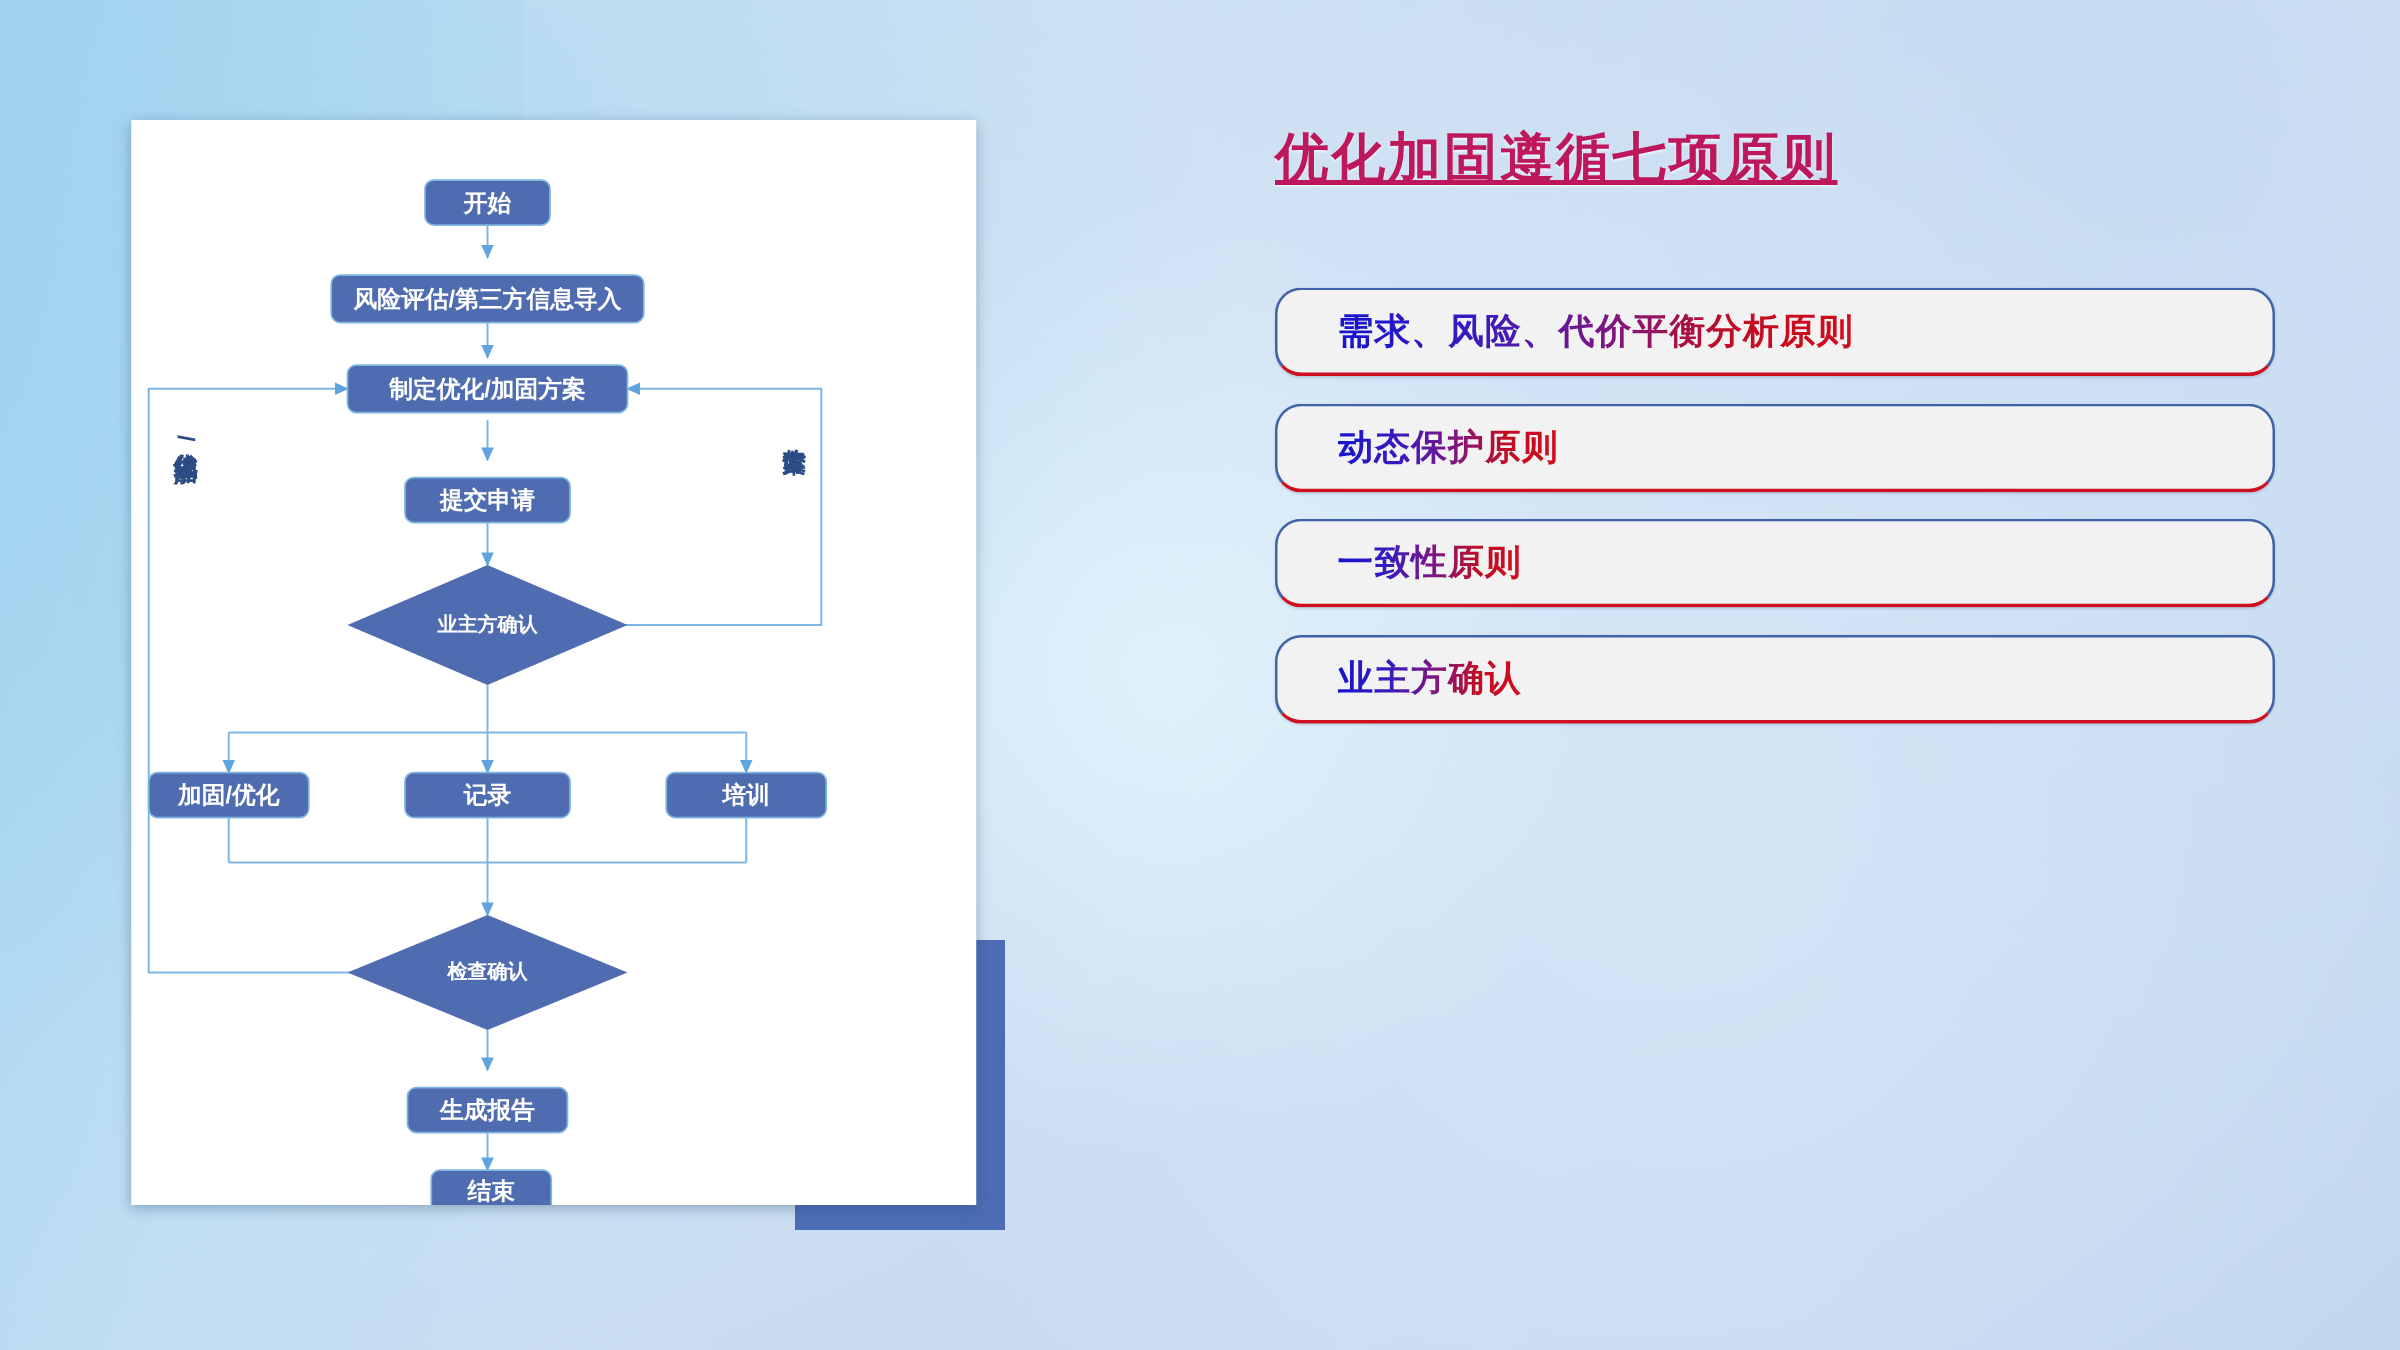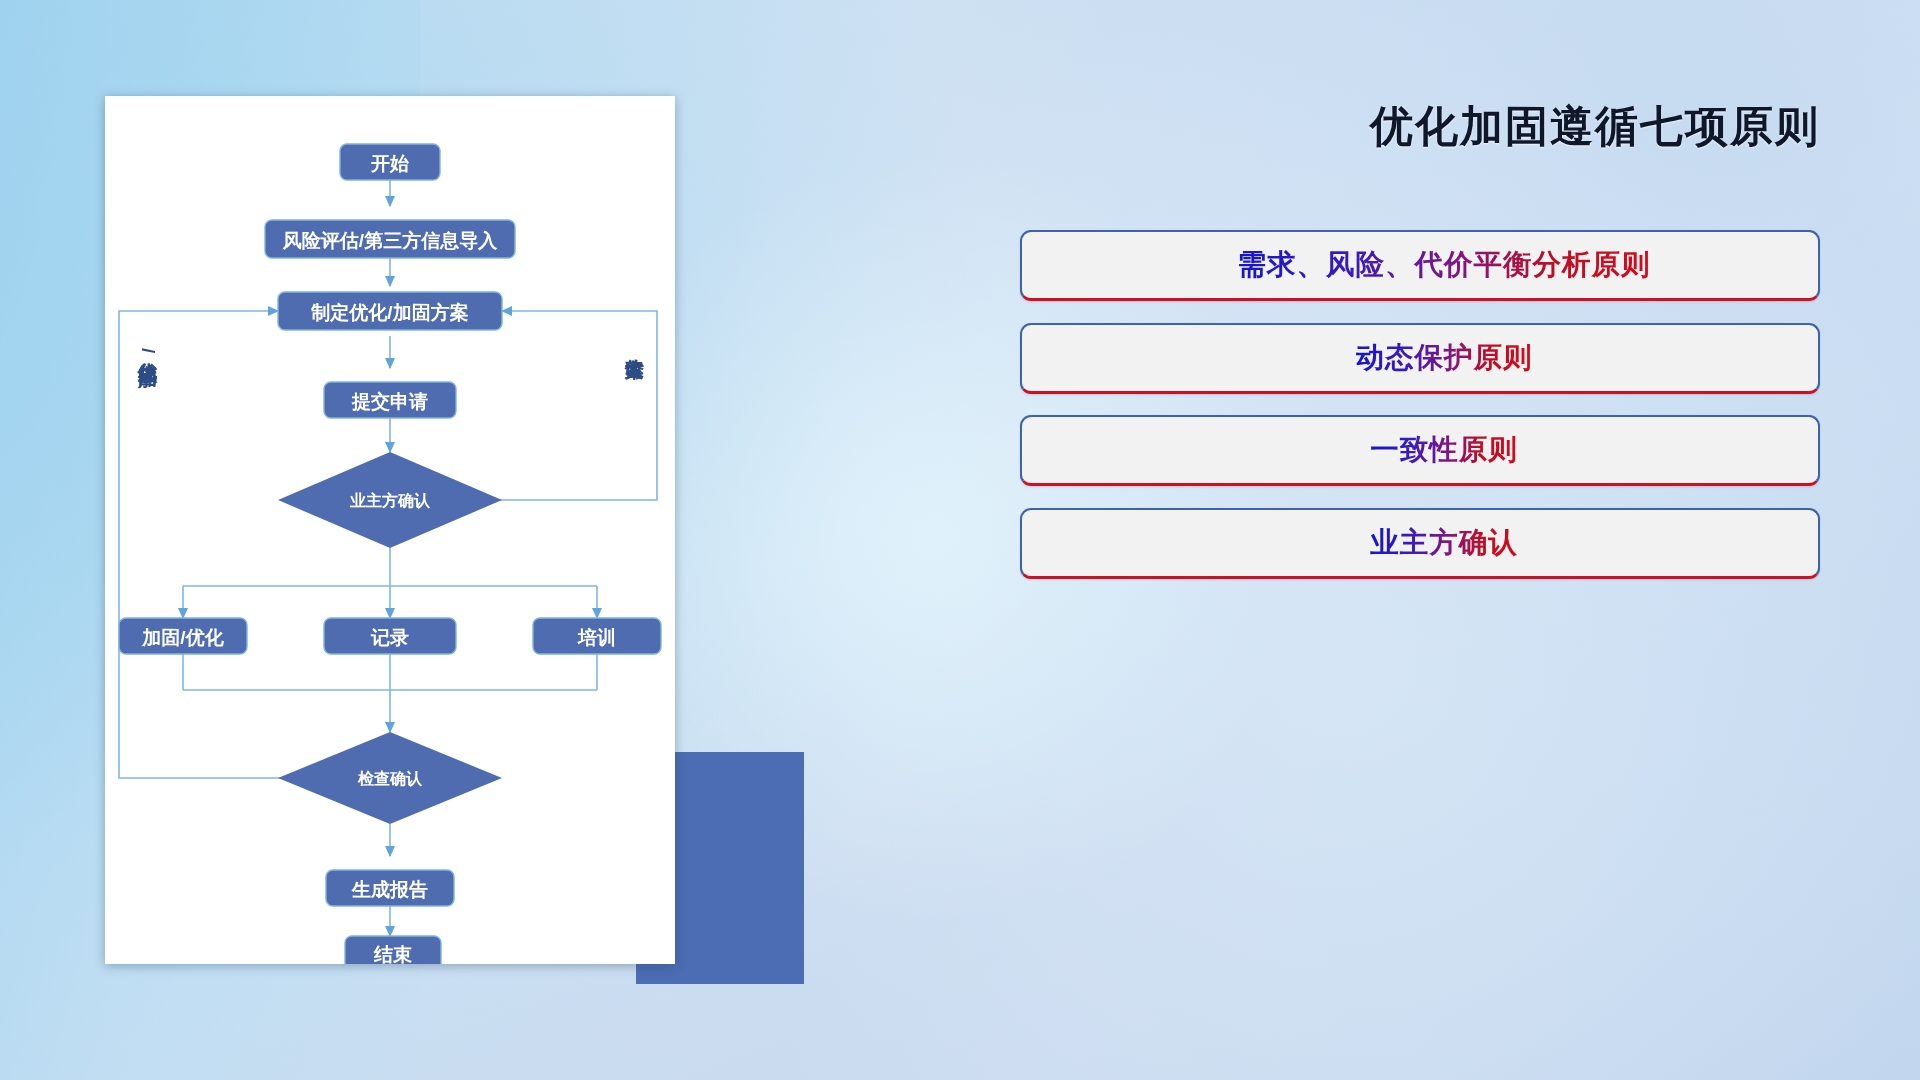--- a/index.html
+++ b/index.html
@@ -25,56 +25,57 @@
   #bg-glow{
     position:absolute;left:560px;top:150px;width:740px;height:780px;
     background:radial-gradient(ellipse at center, rgba(225,244,252,.85) 0%, rgba(225,244,252,.25) 45%, rgba(225,244,252,0) 70%);
   }
   
   #flow-deco{
     position:absolute;left:636px;top:752px;width:168px;height:232px;
     background:#4c6cb3;
   }
   #flow-card{
-    position:absolute;left:105px;top:96px;width:570px;height:868px;
+    position:absolute;left:105px;top:96px;width:676px;height:868px;
     background:#ffffff;
     box-shadow:0 2px 10px rgba(40,70,110,.38);
   }
   #flow-svg{position:absolute;left:0;top:0;}
 
   .nd-txt{
     fill:#ffffff;font-family:"Liberation Sans","DejaVu Sans",sans-serif;
     font-weight:bold;text-anchor:middle;dominant-baseline:central;
   }
   .edge-lbl{
     fill:#2c4c86;font-family:"Liberation Sans","DejaVu Sans",sans-serif;
     font-weight:bold;font-size:19px;
   }
 
   
   #right-panel{
     position:absolute;left:1020px;top:70px;width:800px;height:950px;
   }
   #panel-title{
-    width:100%;text-align:right;
-    font-size:43px;font-weight:bold;color:#0f172a;
+    width:100%;text-align:left;
+    font-size:43px;font-weight:bold;color:#be185d;
     letter-spacing:2px;margin:0;padding-top:28px;
     text-shadow:0 1px 2px rgba(255,255,255,.7);
+    text-decoration:underline;
   }
   #cards{
     position:absolute;left:0;top:160px;width:800px;
     display:flex;flex-direction:column;gap:21.5px;
   }
   .p-card{
-    position:relative;height:66px;border-radius:11px;
+    position:relative;height:66px;border-radius:21px;
     background:#f2f2f2;
     border:2px solid #3f62a8;
     border-bottom-color:#cf1020;
     border-bottom-width:3px;
-    display:flex;align-items:center;justify-content:center;
+    display:flex;align-items:center;
     box-shadow:0 1px 2px rgba(90,110,150,.25);
     padding-left:48px;
   }
   .p-card-txt{
     font-size:28.5px;font-weight:bold;letter-spacing:1px;
     background:linear-gradient(90deg,#1515cf 0%,#3a1bbd 28%,#7d1683 52%,#c00d23 76%,#d40a1c 100%);
     -webkit-background-clip:text;background-clip:text;
     -webkit-text-fill-color:transparent;color:transparent;
     white-space:nowrap;
   }

